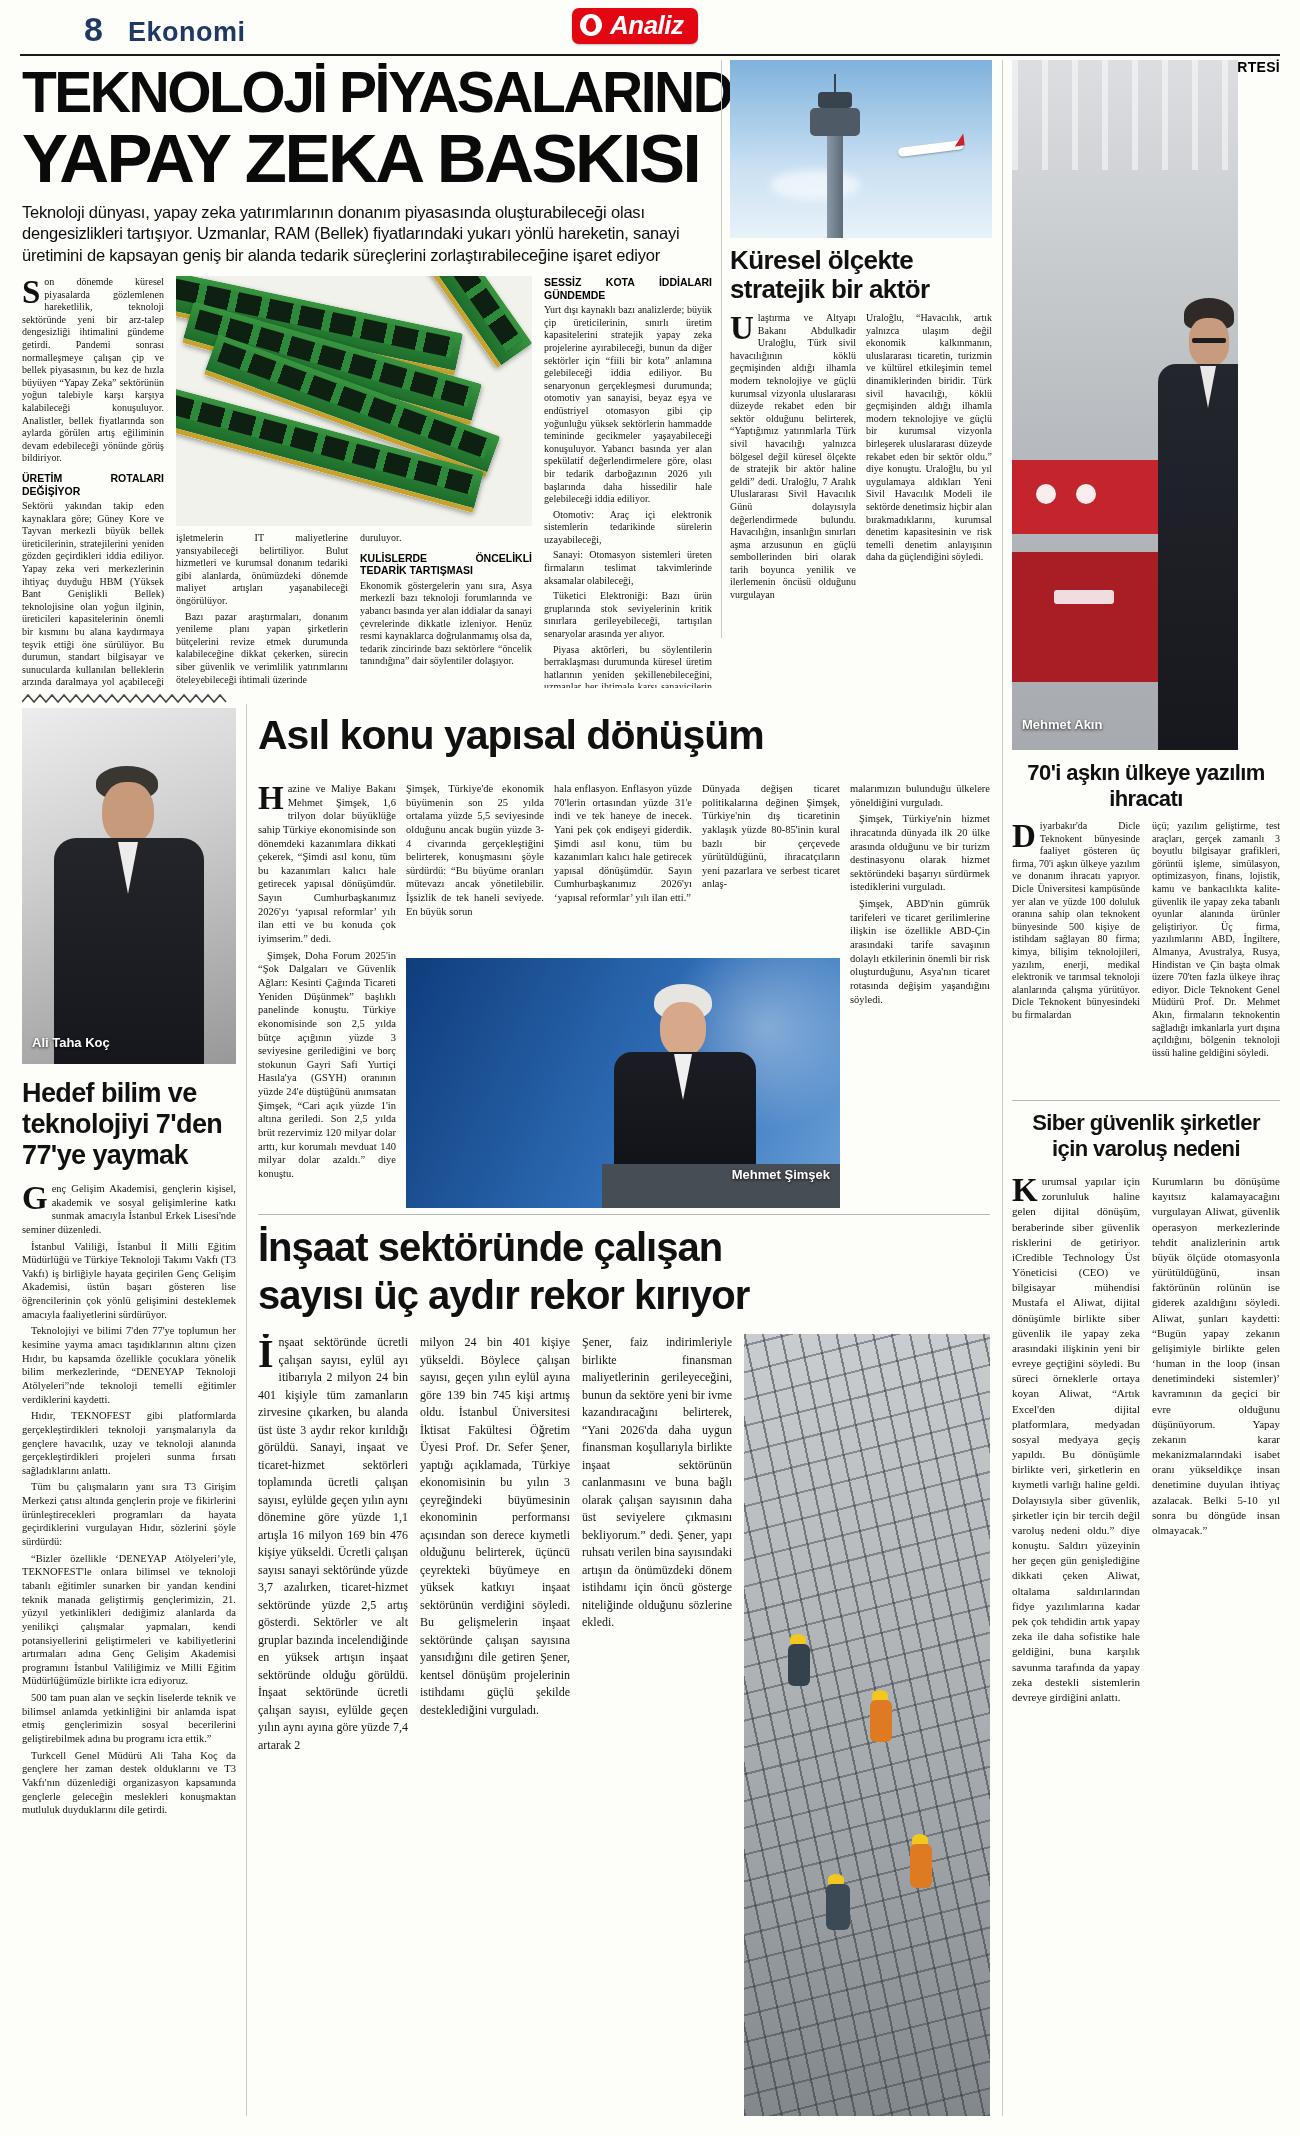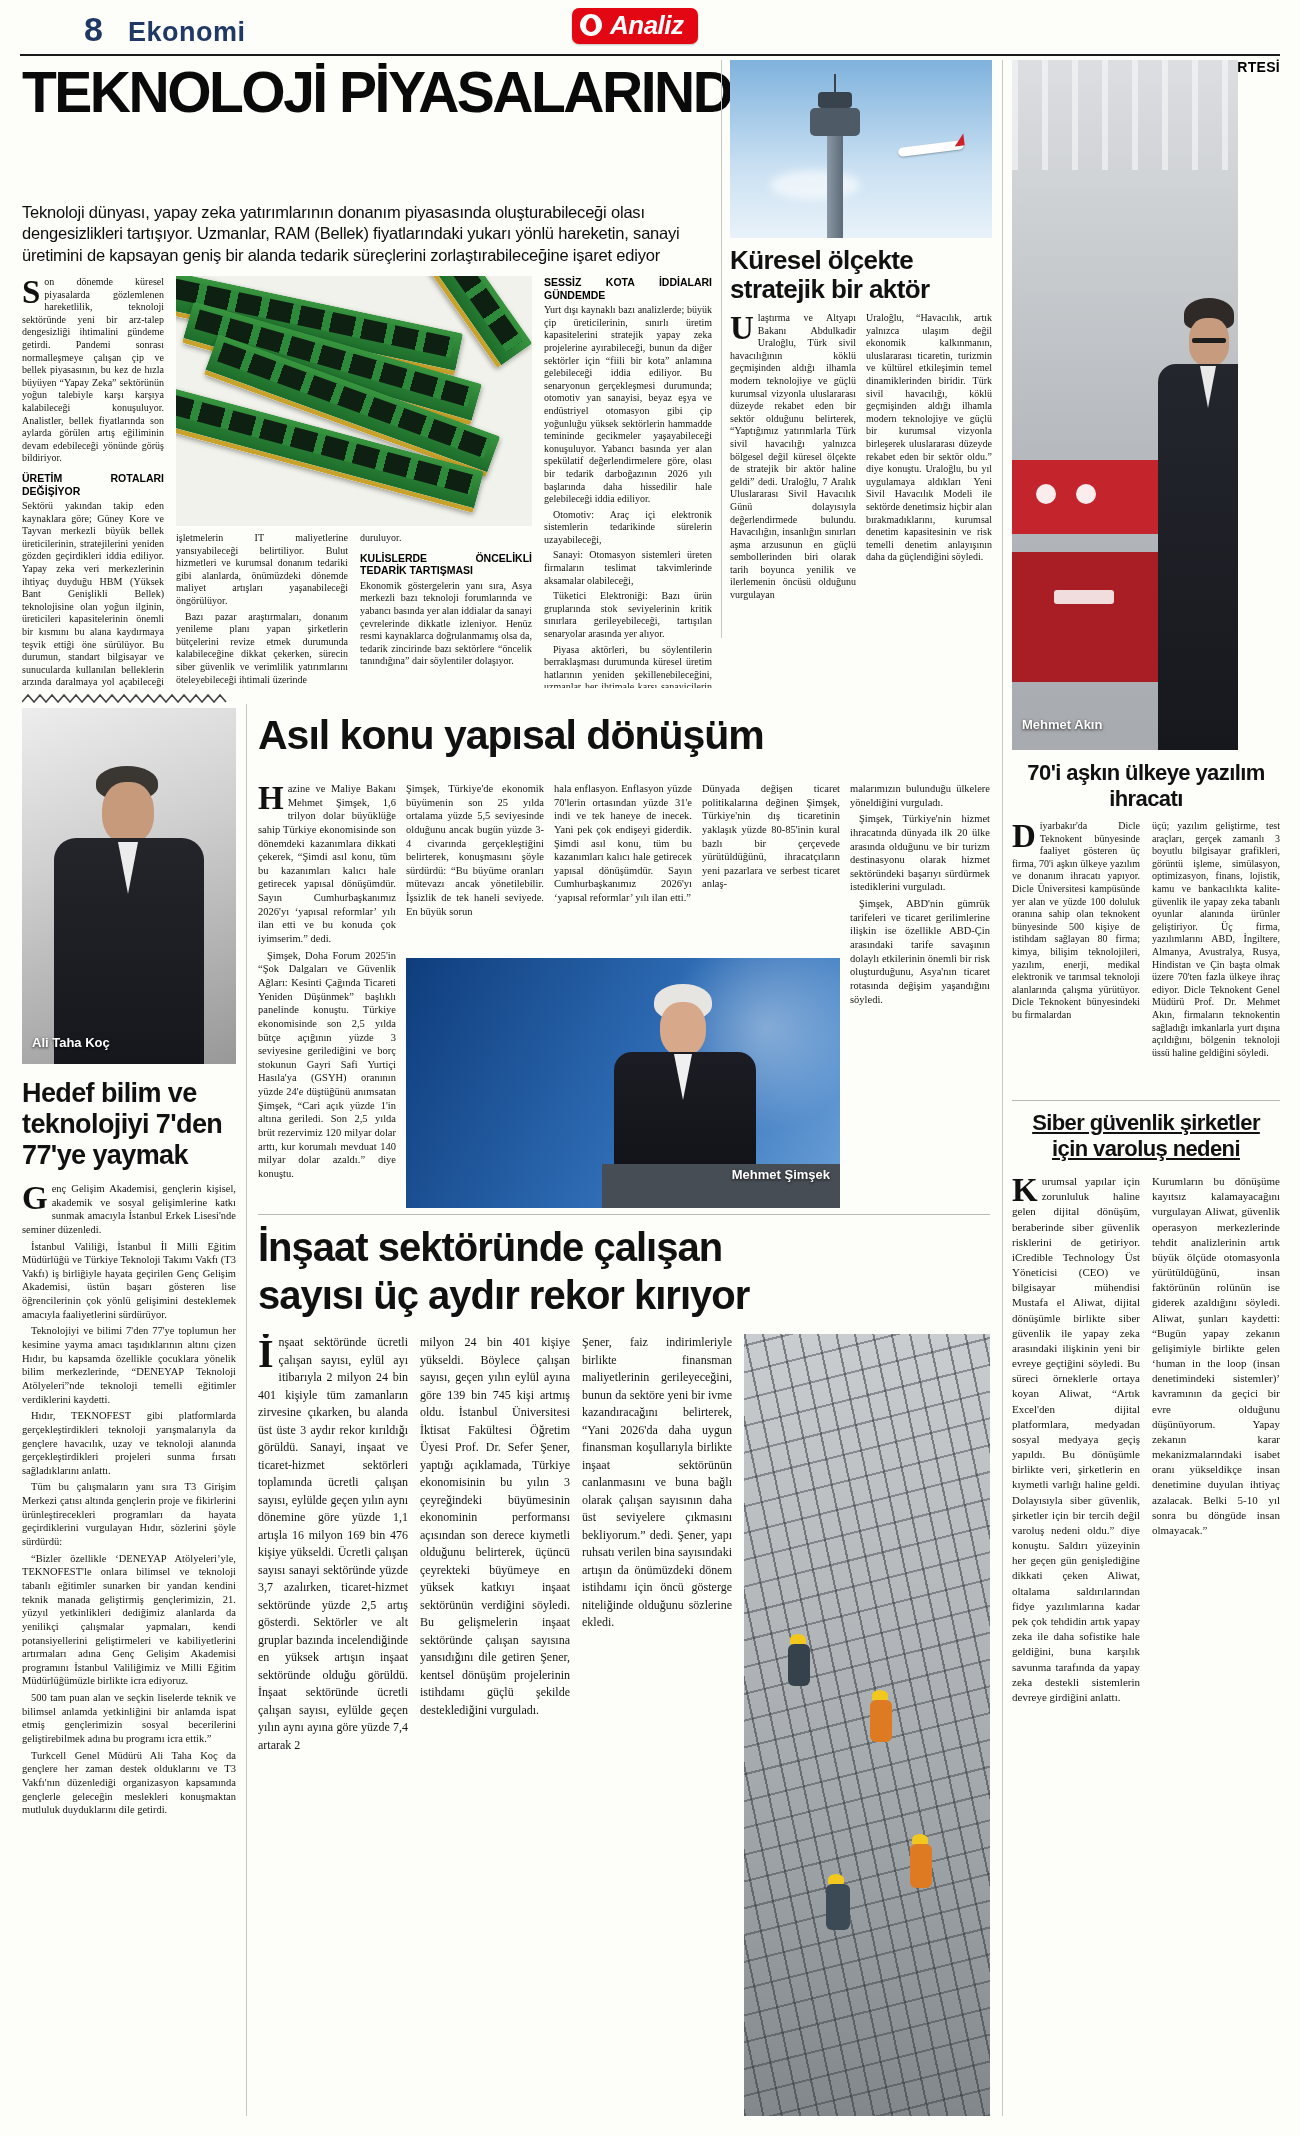--- a/index.html
+++ b/index.html
@@ -48,20 +48,21 @@
   <div class="abs" style="left:548px;top:8px;margin-left:24px;">
     <div class="logo-box">
       <span class="logo-ico"></span>
       <span class="logo-txt">Analiz</span>
     </div>
   </div>
   <div class="abs date" style="left:980px;top:24px;width:300px;">8 ARALIK 2025 PAZARTESİ</div>
   <div class="abs hrule" style="left:20px;top:54px;width:1260px;height:2px;"></div>
 
   <div class="abs hl-xl" style="left:22px;top:62px;font-size:57px;line-height:60px;">TEKNOLOJİ PİYASALARINDA</div>
+  <div class="abs hl-xl" style="left:22px;top:124px;font-size:69px;line-height:70px;">YAPAY ZEKA BASKISI</div>
   <div class="abs lede" style="left:22px;top:202px;width:696px;height:68px;overflow:hidden;">Teknoloji dünyası, yapay zeka yatırımlarının donanım piyasasında oluşturabileceği olası dengesizlikleri tartışıyor. Uzmanlar, RAM (Bellek) fiyatlarındaki yukarı yönlü hareketin, sanayi üretimini de kapsayan geniş bir alanda tedarik süreçlerini zorlaştırabileceğine işaret ediyor</div>
 
   <div class="abs bt" style="left:22px;top:276px;width:142px;height:412px;">
     <p class="np"><span class="dc">S</span><span>on dönemde küresel piyasalarda gözlemlenen hareketlilik, teknoloji sektöründe yeni bir arz-talep dengesizliği ihtimalini gündeme getirdi. Pandemi sonrası normalleşmeye çalışan çip ve bellek piyasasının, bu kez de hızla büyüyen “Yapay Zeka” sektörünün yoğun talebiyle karşı karşıya kalabileceği konuşuluyor. Analistler, bellek fiyatlarında son aylarda görülen artış eğiliminin devam edebileceği yönünde görüş bildiriyor.</span></p>
     <div class="subhead">ÜRETİM ROTALARI DEĞİŞİYOR</div>
     <p class="np">Sektörü yakından takip eden kaynaklara göre; Güney Kore ve Tayvan merkezli büyük bellek üreticilerinin, stratejilerini yeniden gözden geçirdikleri iddia ediliyor. Yapay zeka veri merkezlerinin ihtiyaç duyduğu HBM (Yüksek Bant Genişlikli Bellek) teknolojisine olan yoğun ilginin, üreticileri kapasitelerinin önemli bir kısmını bu alana kaydırmaya teşvik ettiği öne sürülüyor. Bu durumun, standart bilgisayar ve sunucularda kullanılan belleklerin arzında daralmaya yol açabileceği ve piyasada fiyatların bir miktar daha yükselebileceği tahmin ediliyor.</p>
 
   </div>
 
   <div class="photo" style="left:176px;top:276px;width:356px;height:250px;background:#f2f2ec;">
@@ -144,21 +145,21 @@
 
   <div class="abs hl-md" style="left:1012px;top:760px;width:268px;font-size:22px;line-height:26px;text-align:center;">70'i aşkın ülkeye yazılım ihracatı</div>
   <div class="abs bt" style="left:1012px;top:820px;width:128px;height:274px;">
     <p class="np"><span class="dc">D</span><span>iyarbakır'da Dicle Teknokent bünyesinde faaliyet gösteren üç firma, 70'i aşkın ülkeye yazılım ve donanım ihracatı yapıyor. Dicle Üniversitesi kampüsünde yer alan ve yüzde 100 doluluk oranına sahip olan teknokent bünyesinde 500 kişiye de istihdam sağlayan 80 firma; kimya, bilişim teknolojileri, yazılım, enerji, medikal elektronik ve tarımsal teknoloji alanlarında çalışma yürütüyor. Dicle Teknokent bünyesindeki bu firmalardan</span></p>
   </div>
   <div class="abs bt" style="left:1152px;top:820px;width:128px;height:274px;">
     <p class="np">üçü; yazılım geliştirme, test araçları, gerçek zamanlı 3 boyutlu bilgisayar grafikleri, görüntü işleme, simülasyon, optimizasyon, finans, lojistik, kamu ve bankacılıkta kalite-güvenlik ile yapay zeka tabanlı oyunlar alanında ürünler geliştiriyor. Üç firma, yazılımlarını ABD, İngiltere, Almanya, Avustralya, Rusya, Hindistan ve Çin başta olmak üzere 70'ten fazla ülkeye ihraç ediyor. Dicle Teknokent Genel Müdürü Prof. Dr. Mehmet Akın, firmaların teknokentin sağladığı imkanlarla yurt dışına açıldığını, bölgenin teknoloji üssü haline geldiğini söyledi.</p>
   </div>
 
   <div class="abs grule" style="left:1012px;top:1100px;width:268px;height:1px;"></div>
-  <div class="abs hl-md" style="left:1012px;top:1110px;width:268px;font-size:22px;line-height:26px;text-align:center;text-decoration:underline;">Siber güvenlik şirketler için varoluş nedeni</div>
+  <div class="abs hl-md" style="left:1012px;top:1110px;width:268px;font-size:22px;line-height:26px;text-align:center;">Siber güvenlik şirketler için varoluş nedeni</div>
   <div class="abs bt bt3" style="left:1012px;top:1174px;width:128px;height:940px;">
     <p class="np"><span class="dc">K</span><span>urumsal yapılar için zorunluluk haline gelen dijital dönüşüm, beraberinde siber güvenlik risklerini de getiriyor. iCredible Technology Üst Yöneticisi (CEO) ve bilgisayar mühendisi Mustafa el Aliwat, dijital dönüşümle birlikte siber güvenlik ile yapay zeka arasındaki ilişkinin yeni bir evreye geçtiğini söyledi. Bu süreci örneklerle ortaya koyan Aliwat, “Artık Excel'den dijital platformlara, medyadan sosyal medyaya geçiş yapıldı. Bu dönüşümle birlikte veri, şirketlerin en kıymetli varlığı haline geldi. Dolayısıyla siber güvenlik, şirketler için bir tercih değil varoluş nedeni oldu.” diye konuştu. Saldırı yüzeyinin her geçen gün genişlediğine dikkati çeken Aliwat, oltalama saldırılarından fidye yazılımlarına kadar pek çok tehdidin artık yapay zeka ile daha sofistike hale geldiğini, buna karşılık savunma tarafında da yapay zeka destekli sistemlerin devreye girdiğini anlattı.</span></p>
   </div>
   <div class="abs bt bt3" style="left:1152px;top:1174px;width:128px;height:940px;">
     <p class="np">Kurumların bu dönüşüme kayıtsız kalamayacağını vurgulayan Aliwat, güvenlik operasyon merkezlerinde tehdit analizlerinin artık büyük ölçüde otomasyonla yürütüldüğünü, insan faktörünün rolünün ise giderek azaldığını söyledi. Aliwat, şunları kaydetti: “Bugün yapay zekanın gelişimiyle birlikte gelen ‘human in the loop (insan denetimindeki sistemler)’ kavramının da geçici bir evre olduğunu düşünüyorum. Yapay zekanın karar mekanizmalarındaki isabet oranı yükseldikçe insan denetimine duyulan ihtiyaç azalacak. Belki 5-10 yıl sonra bu döngüde insan olmayacak.”</p>
   </div>
 
   <div class="vrule" style="left:246px;top:704px;height:1412px;"></div>
 
   <div class="photo" style="left:22px;top:708px;width:214px;height:356px;">

